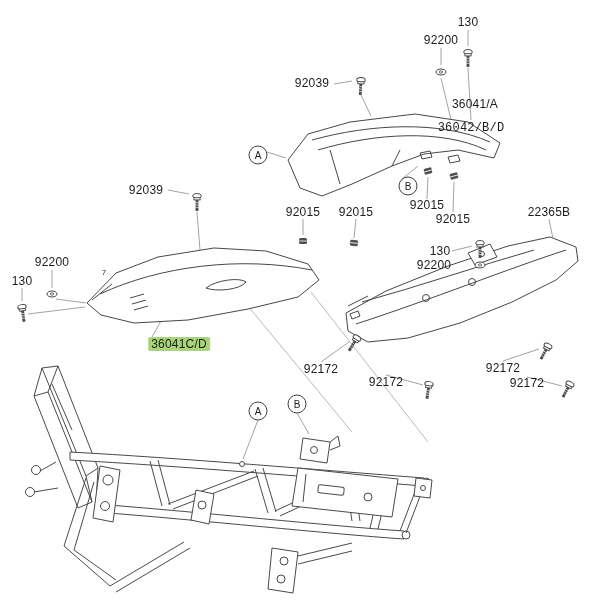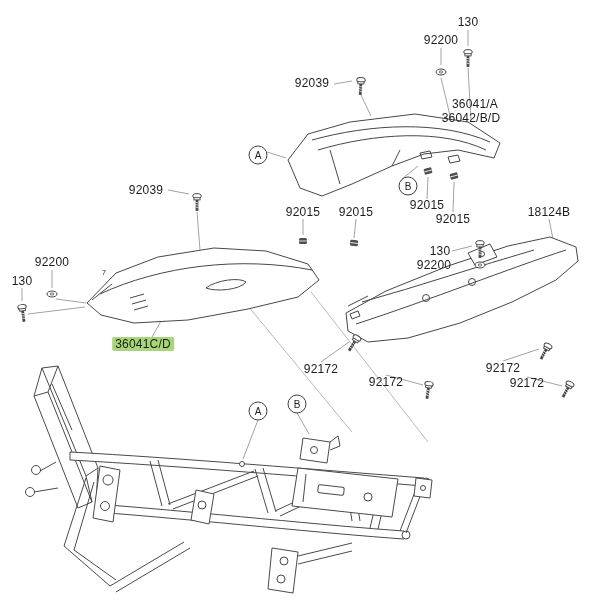--- a/index.html
+++ b/index.html
@@ -2,21 +2,21 @@
 <html><head>
 <meta charset="utf-8">
 <style>
   html,body{margin:0;padding:0;background:#fff;}
   .stage{position:relative;width:600px;height:600px;background:#fff;overflow:hidden;
          font-family:"Liberation Sans",sans-serif;}
   .stage svg{position:absolute;left:0;top:0;}
   #labels{position:absolute;left:0;top:0;width:536px;height:600px;pointer-events:none;}
   .plabel{position:absolute;transform:translate(-50%,-50%);font-size:12px;color:#1c1c1c;
           white-space:nowrap;letter-spacing:.2px;pointer-events:auto;}
-  .plabel.hl{background:#a9d47c;padding:0 3px;border-radius:2px;color:#17230c;}
+  .plabel.hl{background:#a9d47c;padding:0 3px;border-radius:2px;color:#17230c;margin-left:36px;}
   .plabel.small{font-size:8px;color:#333;}
   .callout{position:absolute;transform:translate(-50%,-50%);width:17px;height:17px;
            border:1.2px solid #3f3f3f;border-radius:50%;background:#fff;font-size:10px;
            display:flex;align-items:center;justify-content:center;color:#222;pointer-events:auto;}
 </style>
 </head>
 <body>
 
 <div class="stage">
 
@@ -163,26 +163,26 @@
       <use href="#clipG" transform="translate(428,171) rotate(-15)"></use>
       <use href="#clipG" transform="translate(454,176) rotate(-15)"></use>
     </g>
   </svg>
 
   <div id="labels">
       <div class="plabel" style="left: 468px; top: 22px;">130</div>
       <div class="plabel" style="left: 441px; top: 40px;">92200</div>
       <div class="plabel" style="left: 312px; top: 83px;">92039</div>
       <div class="plabel" style="left: 475px; top: 104px; text-align: right;">36041/A</div>
-      <div class="plabel" style="left: 471px; top: 118px;">36042/B/D</div>
+      <div class="plabel" style="left: 471px; top: 128px; font-family: Liberation Mono, monospace;">36042/B/D</div>
       <div class="plabel" style="left: 303px; top: 212px;">92015</div>
       <div class="plabel" style="left: 356px; top: 212px;">92015</div>
       <div class="plabel" style="left: 427px; top: 205px;">92015</div>
       <div class="plabel" style="left: 453px; top: 219px;">92015</div>
-      <div class="plabel" style="left: 549px; top: 212px;">18124B</div>
+      <div class="plabel" style="left: 549px; top: 212px;">22365B</div>
       <div class="plabel" style="left: 146px; top: 190px;">92039</div>
       <div class="plabel" style="left: 440px; top: 251px;">130</div>
       <div class="plabel" style="left: 434px; top: 265px;">92200</div>
       <div class="plabel" style="left: 52px; top: 262px;">92200</div>
       <div class="plabel" style="left: 22px; top: 281px;">130</div>
       <div class="plabel hl" style="left: 143px; top: 344px;">36041C/D</div>
       <div class="plabel" style="left: 321px; top: 369px;">92172</div>
       <div class="plabel" style="left: 386px; top: 382px;">92172</div>
       <div class="plabel" style="left: 503px; top: 368px;">92172</div>
       <div class="plabel" style="left: 527px; top: 383px;">92172</div>

